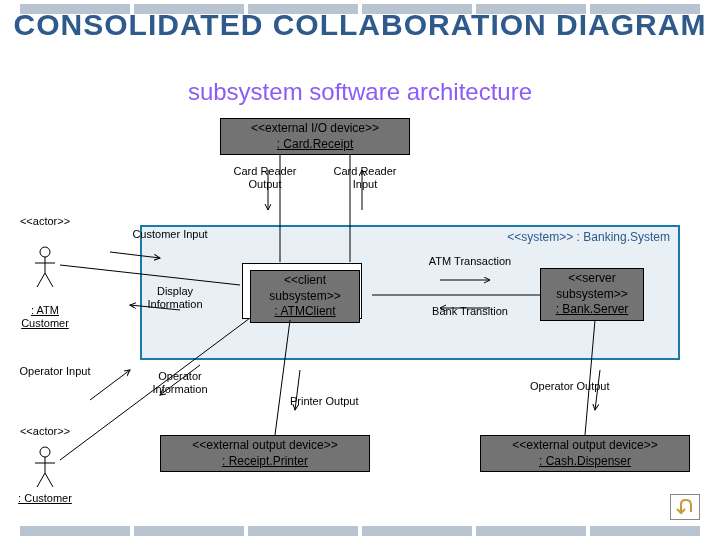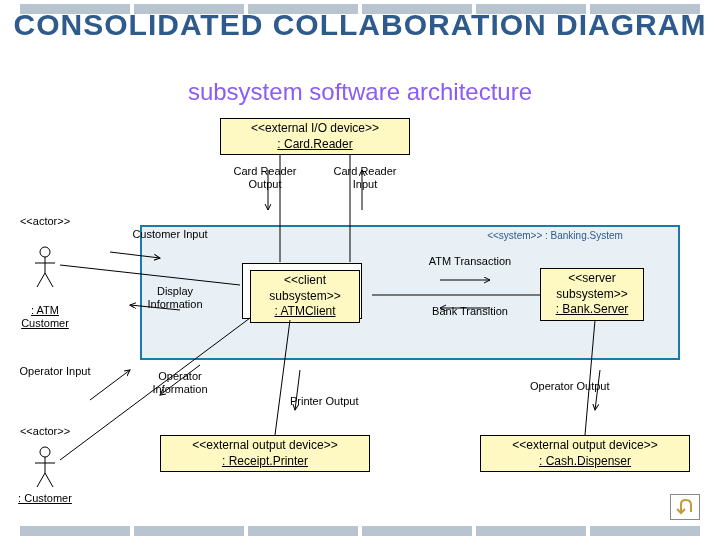--- a/index.html
+++ b/index.html
@@ -3,21 +3,21 @@
 <meta charset="utf-8">
 <style>
 *{box-sizing:border-box;margin:0;padding:0}
 body{width:720px;height:540px;background:#fff;font-family:Arial,sans-serif;position:relative;overflow:hidden}
 .stripes{position:absolute;left:0;width:100%;display:flex;gap:4px;padding:0 20px}
 .stripes.top{top:4px}
 .stripes.bot{bottom:4px}
 .stripe{flex:1;height:10px;background:#b8c4d0}
 .title{position:absolute;top:8px;left:0;width:100%;text-align:center;font-size:30px;font-weight:bold;color:#2e5a8c;letter-spacing:1px}
 .subtitle{position:absolute;top:78px;left:0;width:100%;text-align:center;font-size:24px;color:#8b5cf6}
-.box{position:absolute;border:1px solid #000;background:#fef9c3;text-align:center;font-size:12px;color:#000;padding:2px 4px;line-height:1.3}
+.box{position:absolute;border:1px solid #000;background:#737373;text-align:center;font-size:12px;color:#000;padding:2px 4px;line-height:1.3}
 .box .st{color:#000}
 .box .nm{color:#000;text-decoration:underline}
 .lbl{position:absolute;font-size:11px;color:#000;text-align:center;line-height:1.2}
 .lbl.blue{color:#2e5a8c}
 .bigbox{position:absolute;border:2px solid #1a7ba8;background:#e8f0f5}
 .actor{position:absolute;width:30px;height:45px}
 .actor svg{width:100%;height:100%}
 .back{position:absolute;right:20px;bottom:20px;width:30px;height:26px;border:1px solid #888;display:flex;align-items:center;justify-content:center}
 </style>
 </head>
@@ -37,25 +37,25 @@
     <div class="stripe"></div>
     <div class="stripe"></div>
     <div class="stripe"></div>
     <div class="stripe"></div>
 </div>
 
 <div class="title">CONSOLIDATED COLLABORATION DIAGRAM</div>
 <div class="subtitle">subsystem software architecture</div>
 
 <div class="bigbox" style="left:140px;top:225px;width:540px;height:135px"></div>
-<div class="lbl blue" style="left:440px;top:230px;width:230px;font-size:10px;text-align:center">&lt;&lt;system&gt;&gt; : Banking.System</div>
+<div class="lbl blue" style="left:440px;top:230px;width:230px;font-size:12px;text-align:right">&lt;&lt;system&gt;&gt; : Banking.System</div>
 
 <div class="box" style="left:220px;top:118px;width:190px">
   <div class="st">&lt;&lt;external I/O device&gt;&gt;</div>
-  <div class="nm">: Card.Reader</div>
+  <div class="nm">: Card.Receipt</div>
 </div>
 
 <div class="box" style="left:242px;top:263px;width:120px;height:56px;background:#fff"></div>
 <div class="box" style="left:250px;top:270px;width:110px">
   <div class="st">&lt;&lt;client subsystem&gt;&gt;</div>
   <div class="nm">: ATMClient</div>
 </div>
 
 <div class="box" style="left:540px;top:268px;width:104px">
   <div class="st">&lt;&lt;server subsystem&gt;&gt;</div>

